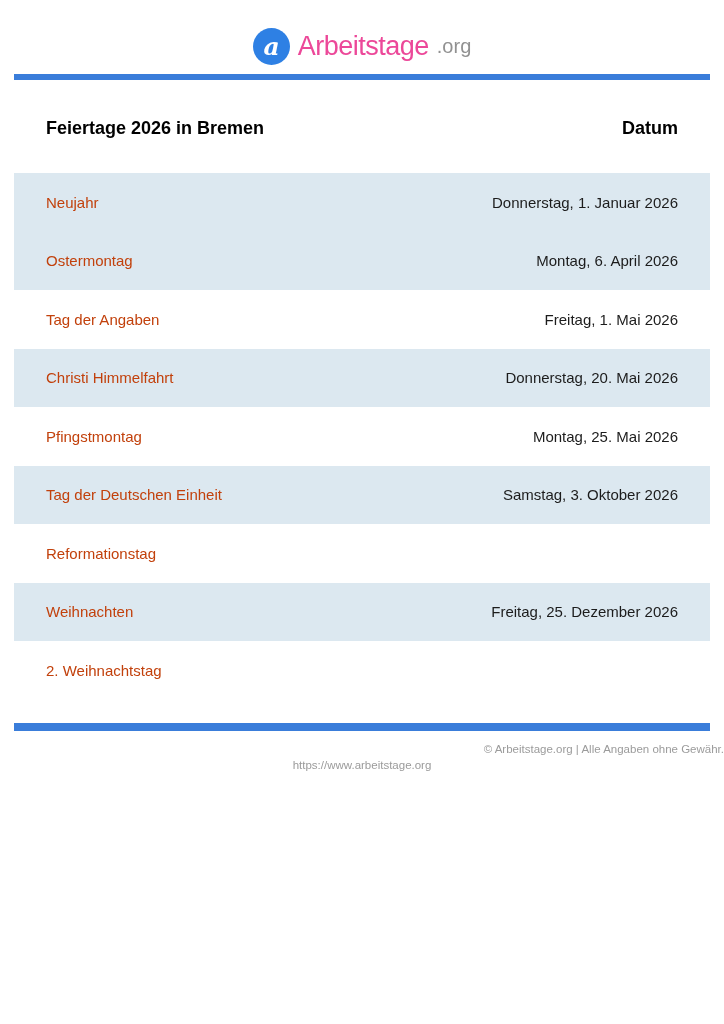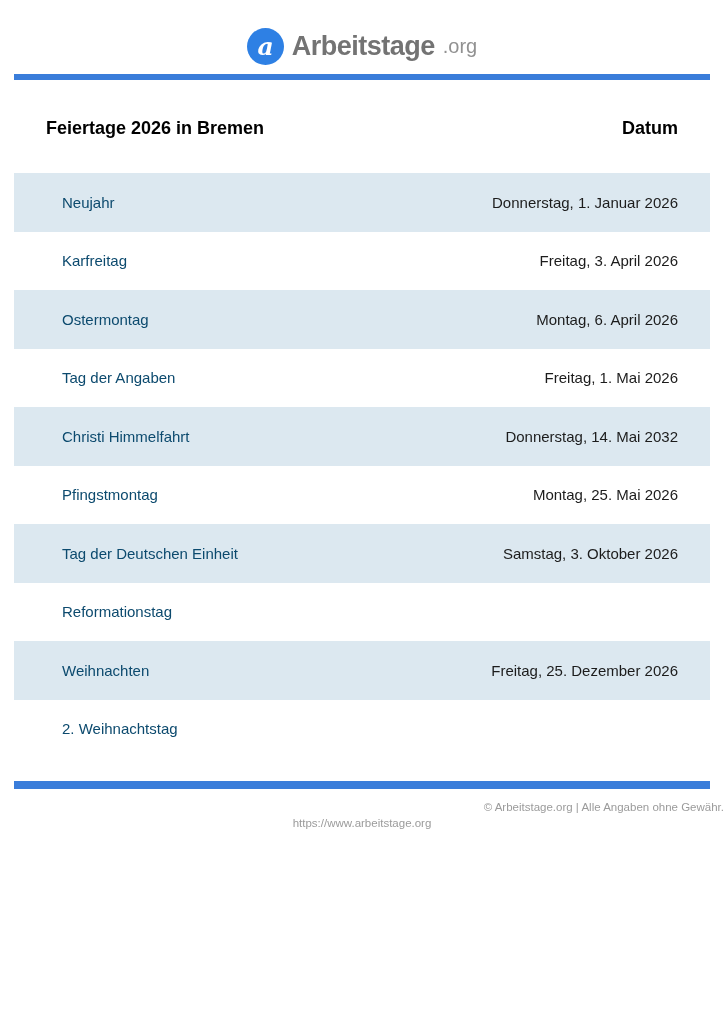--- a/index.html
+++ b/index.html
@@ -24,22 +24,22 @@
   .logo {
     display: flex;
     align-items: center;
     gap: 8px;
     text-decoration: none;
     cursor: pointer;
   }
   .logo-icon svg { display: block; }
   .logo-text {
     font-size: 27px;
-    font-weight: bold;
-    color: #737373;
+    font-weight: normal;
+    color: #ec4899;
     letter-spacing: -0.5px;
   }
   .logo-tld {
     font-size: 20px;
     font-weight: normal;
     color: #919191;
   }
 
   .divider-top {
     margin: 9px 14px 0 14px;
@@ -73,21 +73,21 @@
   .row {
     height: 58.5px;
     padding: 0 32px;
     display: flex;
     justify-content: space-between;
     align-items: center;
     background: #ffffff;
     font-size: 15px;
   }
   .row.alt { background: #dce8f0; }
-  .holiday { color: #0c4a6e; margin-left: 16px; }
+  .holiday { color: #c2410c; }
   .date { color: #1c1c1c; text-align: center; }
 
   
   .divider-bottom {
     margin: 23px 14px 0 14px;
     height: 8px;
     background: #3a7dda;
   }
   .footer {
     margin-top: 12px;
@@ -130,38 +130,34 @@
     <span class="page-title">Feiertage 2026 in Bremen</span>
     <span class="date-header">Datum</span>
   </div>
 
   <div class="holiday-table">
     <div class="row alt">
       <span class="holiday">Neujahr</span>
       <span class="date">Donnerstag, 1. Januar 2026</span>
     </div>
 
-    <div class="row">
-      <span class="holiday">Karfreitag</span>
-      <span class="date">Freitag, 3. April 2026</span>
-    </div>
 
     <div class="row alt">
       <span class="holiday">Ostermontag</span>
       <span class="date">Montag, 6. April 2026</span>
     </div>
 
     <div class="row">
       <span class="holiday">Tag der Angaben</span>
       <span class="date">Freitag, 1. Mai 2026</span>
     </div>
 
     <div class="row alt">
       <span class="holiday">Christi Himmelfahrt</span>
-      <span class="date">Donnerstag, 14. Mai 2032</span>
+      <span class="date">Donnerstag, 20. Mai 2026</span>
     </div>
 
     <div class="row">
       <span class="holiday">Pfingstmontag</span>
       <span class="date">Montag, 25. Mai 2026</span>
     </div>
 
     <div class="row alt">
       <span class="holiday">Tag der Deutschen Einheit</span>
       <span class="date">Samstag, 3. Oktober 2026</span>

